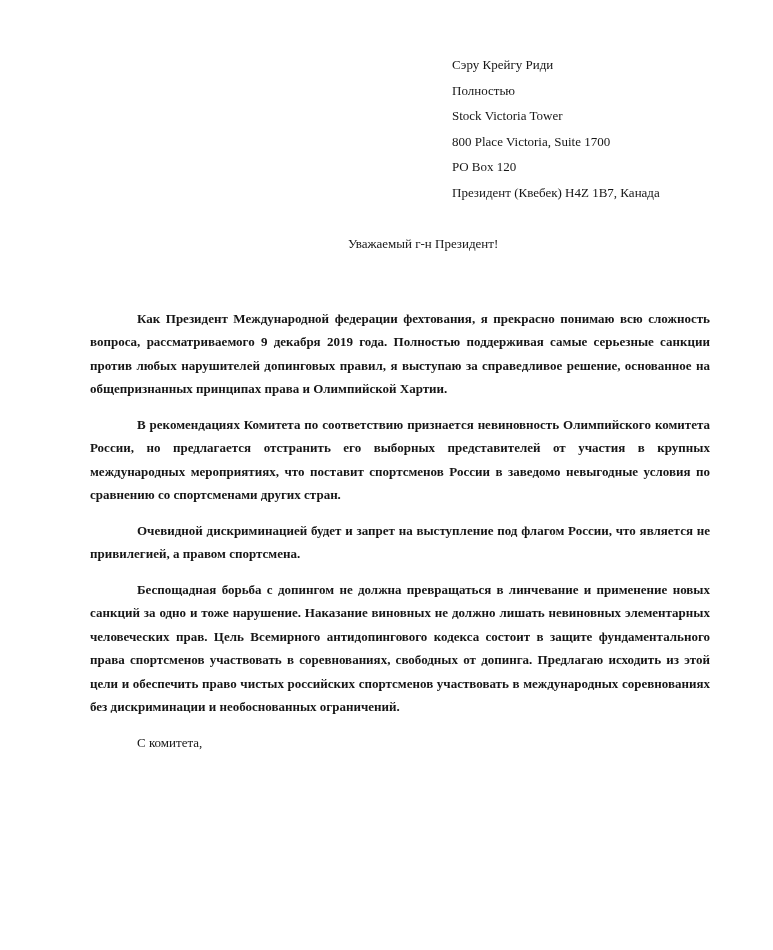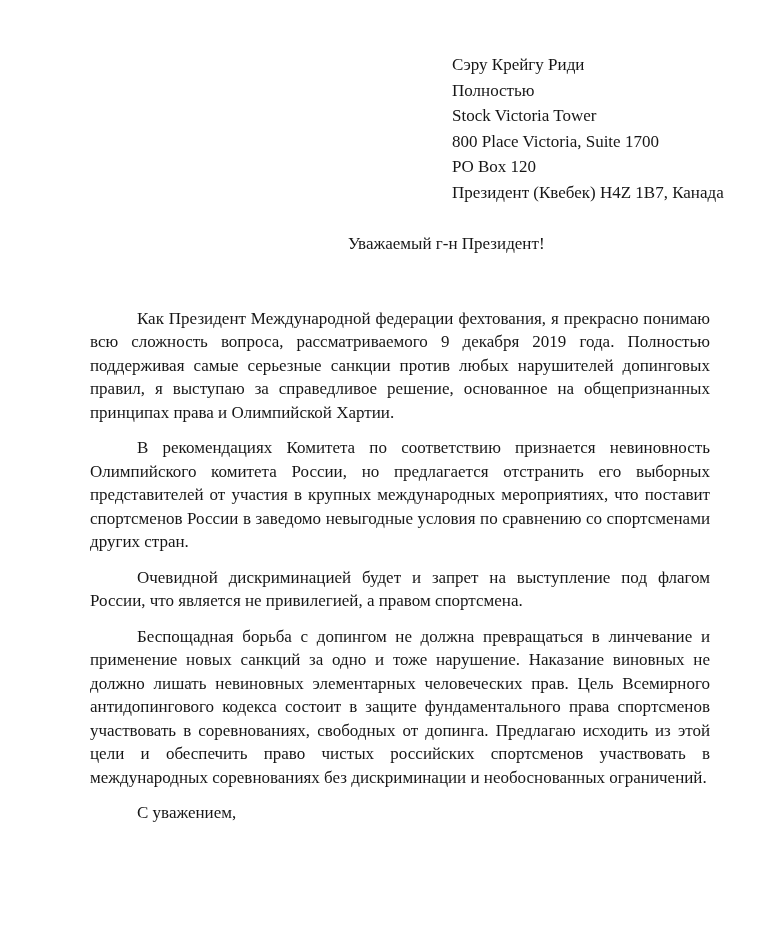--- a/index.html
+++ b/index.html
@@ -7,21 +7,21 @@
     padding: 0;
     background: #ffffff;
   }
   .page {
     position: relative;
     width: 773px;
     height: 950px;
     background: #ffffff;
     color: #161616;
     font-family: "Liberation Serif", "DejaVu Serif", serif;
-    font-size: 17px;
+    font-size: 13px;
     box-sizing: border-box;
     padding: 52px 63px 0 90px;
     overflow: hidden;
   }
   .recipient {
     margin-left: 362px;
     line-height: 25.6px;
     white-space: nowrap;
   }
   .date-line {
@@ -34,20 +34,21 @@
     margin-top: 25px;
     margin-left: 258px;
     line-height: 25px;
     white-space: nowrap;
   }
   .body-para {
     text-align: justify;
     text-indent: 47px;
     line-height: 23.5px;
     margin: 0 0 12px 0;
+    font-weight: bold;
   }
   .body-para.first {
     margin-top: 51px;
   }
   .closing {
     margin-top: 3px;
     margin-left: 47px;
     line-height: 23.5px;
   }
   .signature {
@@ -74,16 +75,16 @@
   <div class="salutation">Уважаемый г-н Президент!</div>
 
   <p class="body-para first">Как Президент Международной федерации фехтования, я прекрасно понимаю всю сложность вопроса, рассматриваемого 9 декабря 2019 года. Полностью поддерживая самые серьезные санкции против любых нарушителей допинговых правил, я выступаю за справедливое решение, основанное на общепризнанных принципах права и Олимпийской Хартии.</p>
 
   <p class="body-para">В рекомендациях Комитета по соответствию признается невиновность Олимпийского комитета России, но предлагается отстранить его выборных представителей от участия в крупных международных мероприятиях, что поставит спортсменов России в заведомо невыгодные условия по сравнению со спортсменами других стран.</p>
 
   <p class="body-para">Очевидной дискриминацией будет и запрет на выступление под флагом России, что является не привилегией, а правом спортсмена.</p>
 
   <p class="body-para">Беспощадная борьба с допингом не должна превращаться в линчевание и применение новых санкций за одно и тоже нарушение. Наказание виновных не должно лишать невиновных элементарных человеческих прав. Цель Всемирного антидопингового кодекса состоит в защите фундаментального права спортсменов участвовать в соревнованиях, свободных от допинга. Предлагаю исходить из этой цели и обеспечить право чистых российских спортсменов участвовать в международных соревнованиях без дискриминации и необоснованных ограничений.</p>
 
-  <div class="closing">С уважением,</div>
+  <div class="closing">С комитета,</div>
 
 
 </div>
 
 </body></html>

